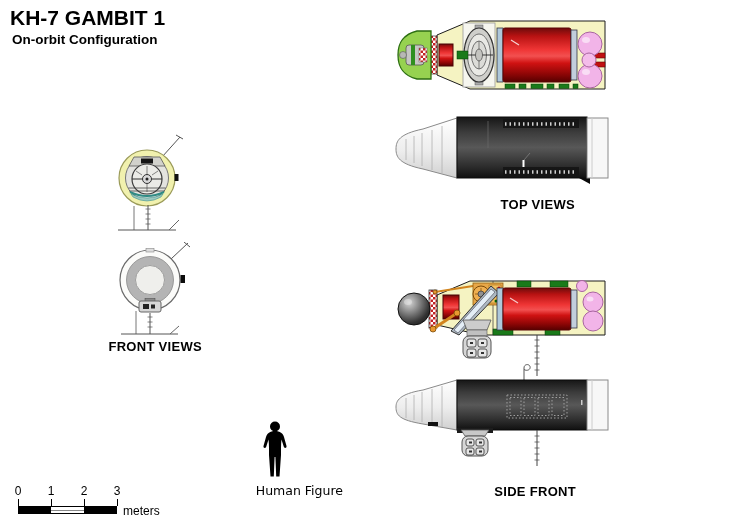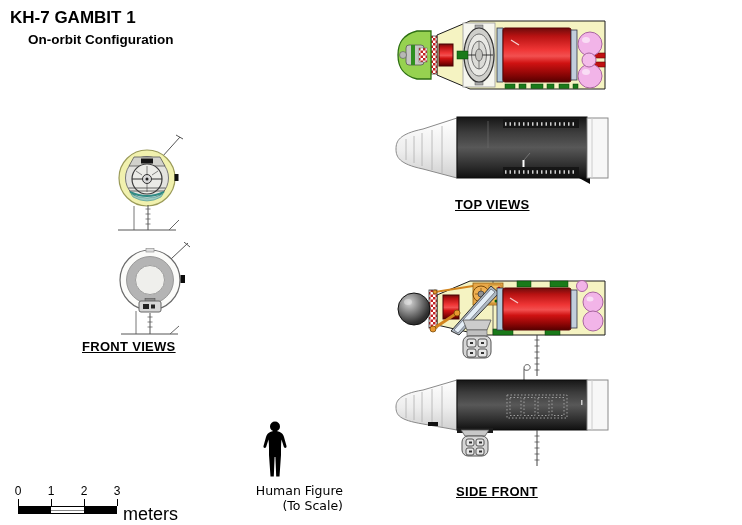--- a/index.html
+++ b/index.html
@@ -1,26 +1,26 @@
 <!DOCTYPE html>
 <html style="--background: #ffffff; --text: #000000; --body-yellow: #f5f3c2; --outline-dark: #1c1c1c; --camera-red: #d21414; --tank-pink: #f2b4e8; --capsule-green: #96d250; --equipment-green: #1a7a1a; --structure-gray: #cccccc; --vehicle-black: #2f2f2f; --cone-white: #f5f5f5; --machinery-orange: #e8a848; --mirror-blue: #e4eef6; --accent-teal: #2f8b85;"><head>
 <meta charset="utf-8">
 <style>
   html,body{margin:0;padding:0;background:#fff;}
   .canvas{
     position:relative;width:742px;height:525px;background:var(--background,#fff);
     font-family:"Liberation Sans",sans-serif;color:var(--text,#000);overflow:hidden;
   }
   .abs{position:absolute;}
-  .title{font-size:17px;font-weight:bold;line-height:19px;}
+  .title{font-size:21px;font-weight:bold;line-height:19px;}
   .subtitle{font-size:13.5px;font-weight:bold;line-height:15px;}
-  .view-label{font-size:13px;font-weight:bold;text-align:left;letter-spacing:.3px;text-decoration:underline;}
+  .view-label{font-size:13px;font-weight:bold;text-align:right;letter-spacing:.3px;}
   .caption{font-family:"DejaVu Sans",sans-serif;font-size:12.5px;line-height:15px;text-align:right;}
   .num{font-size:12px;position:absolute;width:20px;text-align:center;}
-  .meters{font-size:18px;position:absolute;}
+  .meters{font-size:12px;position:absolute;}
   .tick{position:absolute;width:1px;height:7px;background:#000;top:15px;}
   .bar{position:absolute;left:8px;top:22px;width:99px;height:8px;border:1px solid #000;box-sizing:border-box;display:flex;}
   .bar .seg{height:100%;}
   .seg-b{background:#000;width:33px;}
   .seg-w{background:#fff;width:33px;position:relative;}
   .seg-w::after{content:"";position:absolute;left:0;right:0;top:50%;height:1px;background:#888;}
   
   .f-yellow{fill:var(--body-yellow);}
   .f-pink{fill:var(--tank-pink);stroke:#a864a0;}
   .f-dgreen{fill:var(--equipment-green);stroke:#063c06;stroke-width:.5;}
@@ -64,21 +64,21 @@
       </radialGradient>
       <pattern id="chk" width="5" height="5" patternUnits="userSpaceOnUse">
         <rect width="5" height="5" fill="#ffffff"></rect>
         <rect width="2.5" height="2.5" fill="#c22222"></rect>
         <rect x="2.5" y="2.5" width="2.5" height="2.5" fill="#c22222"></rect>
       </pattern>
     </defs>
   </svg>
 
   <div class="abs title" style="left:10px;top:8px">KH-7 GAMBIT 1</div>
-  <div class="abs subtitle" style="left:28px;top:32px">On-orbit Configuration</div>
+  <div class="abs subtitle" style="left:12px;top:32px">On-orbit Configuration</div>
 
   <svg class="abs" style="left:103px;top:126px" width="95" height="112" viewBox="0 0 95 112">
     <g stroke="#555" stroke-width="1">
       <line x1="59" y1="31" x2="77" y2="11"></line>
         <line x1="73" y1="9" x2="80" y2="13"></line>
     </g>
     <circle cx="44" cy="52" r="28" fill="#f1f1ae" stroke="#9a9a58" stroke-width="1.2"></circle>
     <circle cx="44" cy="52" r="21.5" fill="#e3e3df" stroke="#777"></circle>
     <g>
       <path d="M26,40 L62,40 L57,31 L31,31 Z" fill="#d2d2cc" stroke="#555" stroke-width=".8"></path>
@@ -340,21 +340,20 @@
 
   <svg class="abs" style="left:252px;top:421px" width="46" height="60" viewBox="0 0 46 60">
     <circle cx="23" cy="5.5" r="5" fill="#000"></circle>
     <path fill="#000" d="M23,10 C18,10 15,12.5 14,16 L11.5,25 C11,27 13.5,27.8 14.2,25.8 L16.5,18.5
       C16.8,21 17,24 17,27 L17,34 L18.5,55.5 L21.8,55.5 L22.6,36 L23.4,36 L24.2,55.5 L27.5,55.5
       L29,34 L29,27 C29,24 29.2,21 29.5,18.5 L31.8,25.8 C32.5,27.8 35,27 34.5,25 L32,16
       C31,12.5 28,10 23,10 Z"></path>
   </svg>
   <div class="abs caption" style="left:203px;top:483px;width:140px">
     <div>Human Figure</div>
-    <div>(To Scale)</div>
   </div>
 
   <div class="abs" style="left:10px;top:484px;width:170px;height:40px">
     <span class="num" style="left:-2px;top:0">0</span>
     <span class="num" style="left:31px;top:0">1</span>
     <span class="num" style="left:64px;top:0">2</span>
     <span class="num" style="left:97px;top:0">3</span>
     <div class="tick" style="left:8px"></div>
     <div class="tick" style="left:41px"></div>
     <div class="tick" style="left:74px"></div>

